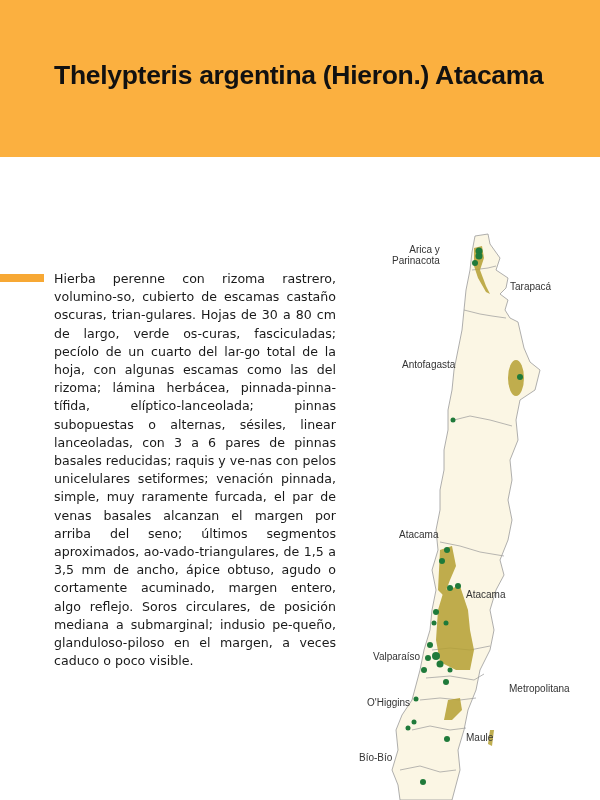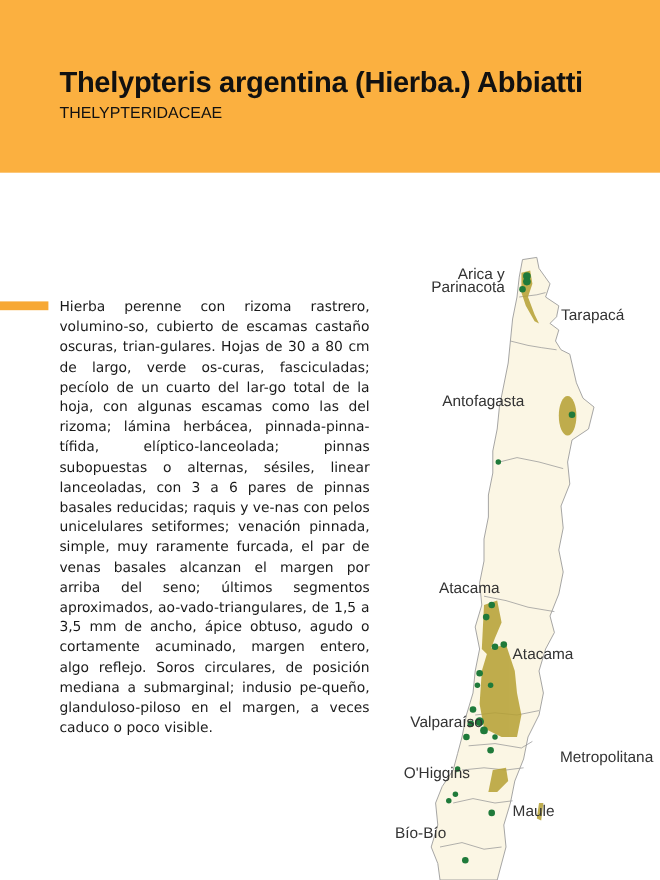--- a/index.html
+++ b/index.html
@@ -34,29 +34,28 @@
       font-size: 12.6px; line-height: 18.2px; text-align: justify;
       color: #1a1a1a;
     }
     .body-text p { margin: 0 0 18px 0; }
     .body-text b { font-weight: bold; }
     .map {
       position: absolute; left: 340px; top: 230px; width: 260px; height: 570px;
     }
     .map-label {
       position: absolute; font-family: "Liberation Sans", sans-serif;
-      font-size: 14px; color: #333; white-space: nowrap; line-height: 11px;
+      font-size: 10px; color: #333; white-space: nowrap; line-height: 11px;
     }
   </style>
 </head>
 <body>
 
 <div class="header-band">
-  <h1 class="title"><span class="genus">Thelypteris argentina</span><span> (Hierba.) Abbiatti</span></h1>
-  <div class="family">THELYPTERIDACEAE</div>
+  <h1 class="title"><span class="genus">Thelypteris argentina</span><span> (Hieron.) Atacama</span></h1>
 </div>
 
 <div class="side-marker"></div>
 
 <div class="body-text">
   <p>Hierba perenne con rizoma rastrero, volumino-so, cubierto de escamas castaño oscuras, trian-gulares. Hojas de 30 a 80 cm de largo, verde os-curas, fasciculadas; pecíolo de un cuarto del lar-go total de la hoja, con algunas escamas como las del rizoma; lámina herbácea, pinnada-pinna-tífida, elíptico-lanceolada; pinnas subopuestas o alternas, sésiles, linear lanceoladas, con 3 a 6 pares de pinnas basales reducidas; raquis y ve-nas con pelos unicelulares setiformes; venación pinnada, simple, muy raramente furcada, el par de venas basales  alcanzan el margen por arriba del seno; últimos segmentos aproximados, ao-vado-triangulares, de 1,5 a 3,5 mm de ancho, ápice obtuso, agudo o cortamente acuminado, margen entero, algo reflejo. Soros circulares, de posición mediana a submarginal; indusio pe-queño, glanduloso-piloso en el margen, a veces caduco o poco visible.</p>
 
 </div>
 
 <div class="map">

